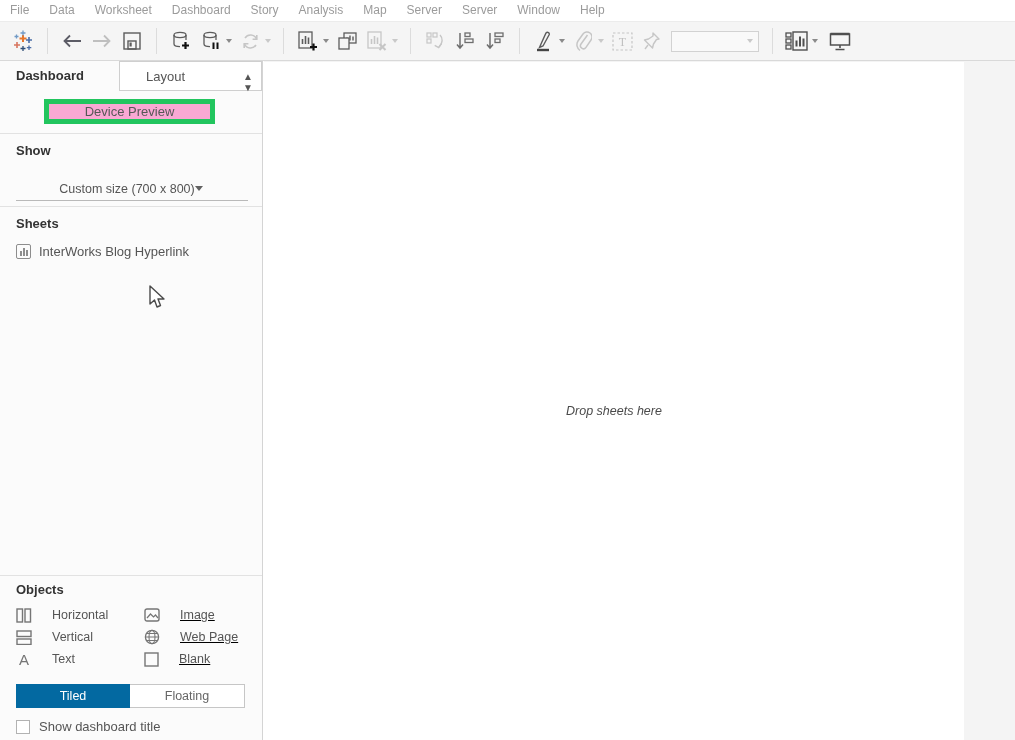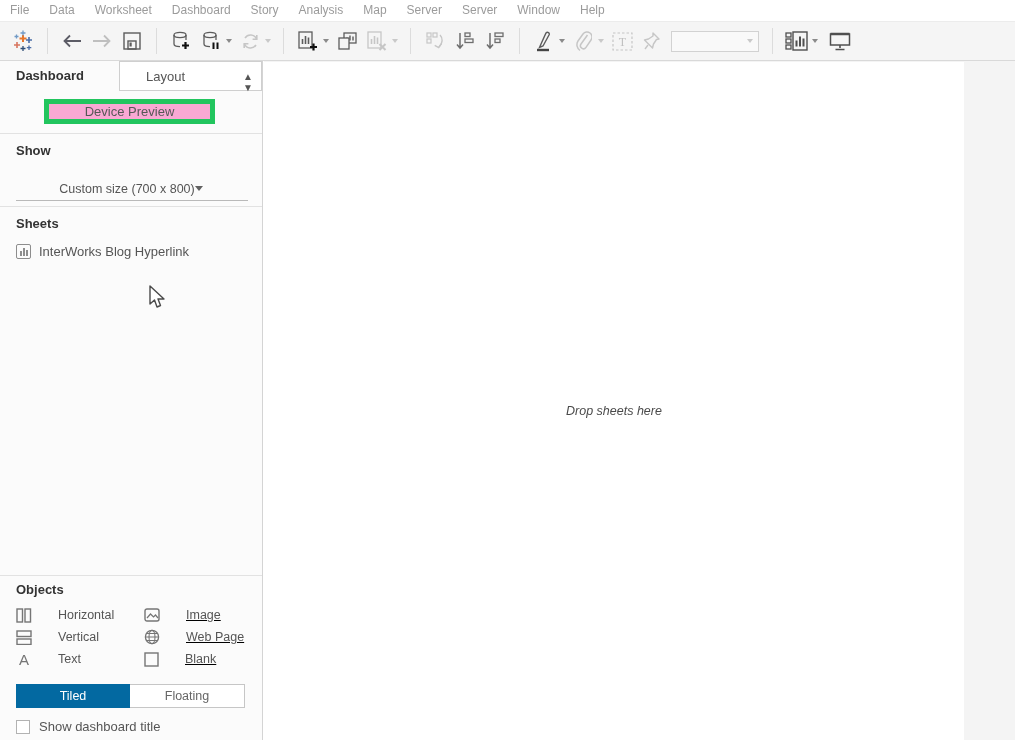--- a/index.html
+++ b/index.html
@@ -38,21 +38,21 @@
     align-items:center; justify-content:center;margin-top:12px; }
   .size-caret { width:0; height:0; border-left:4px solid transparent; border-right:4px solid transparent;
     border-top:5px solid #616161; margin-right:2px; }
   .sheet-item { position:absolute; left:16px; top:183px; display:flex; align-items:center; gap:8px; }
   .sheet-ico { width:15px; height:15px; border:1px solid #8d8d8d; border-radius:2px;
     display:flex; align-items:flex-end; justify-content:center; gap:1px; padding-bottom:2px; background:#fbfbfb; }
   .sheet-ico i { width:2px; background:#8d8d8d; display:block; }
   .sheet-label { font-size:13px; color:#555; }
   .obj-grid { position:absolute; left:16px; top:543px; width:232px; }
   .obj-row { display:flex; height:22px; }
-  .obj-cell { display:flex; align-items:center; gap:26px; width:128px; }
+  .obj-cell { display:flex; align-items:center; gap:20px; width:128px; }
   .obj-cell.r { width:104px;text-decoration:underline; }
   .obj-label { font-size:12.5px; color:#555; }
   .seg { position:absolute; left:16px; top:623px; width:229px; height:24px; display:flex; }
   .seg-tiled { width:114px; background:#0369a1; color:#fff; font-size:12.5px;
     display:flex; align-items:center; justify-content:center; }
   .seg-float { width:115px; background:#fff; border:1px solid #c6c6c6; border-left:none; color:#666;
     font-size:12.5px; display:flex; align-items:center; justify-content:center; }
   .chk-row { position:absolute; left:16px; top:658px; display:flex; align-items:center; gap:9px; }
   .chk-box { width:14px; height:14px; border:1px solid #b2b2b2; background:#fff; }
   .chk-label { font-size:13px; color:#555; }

